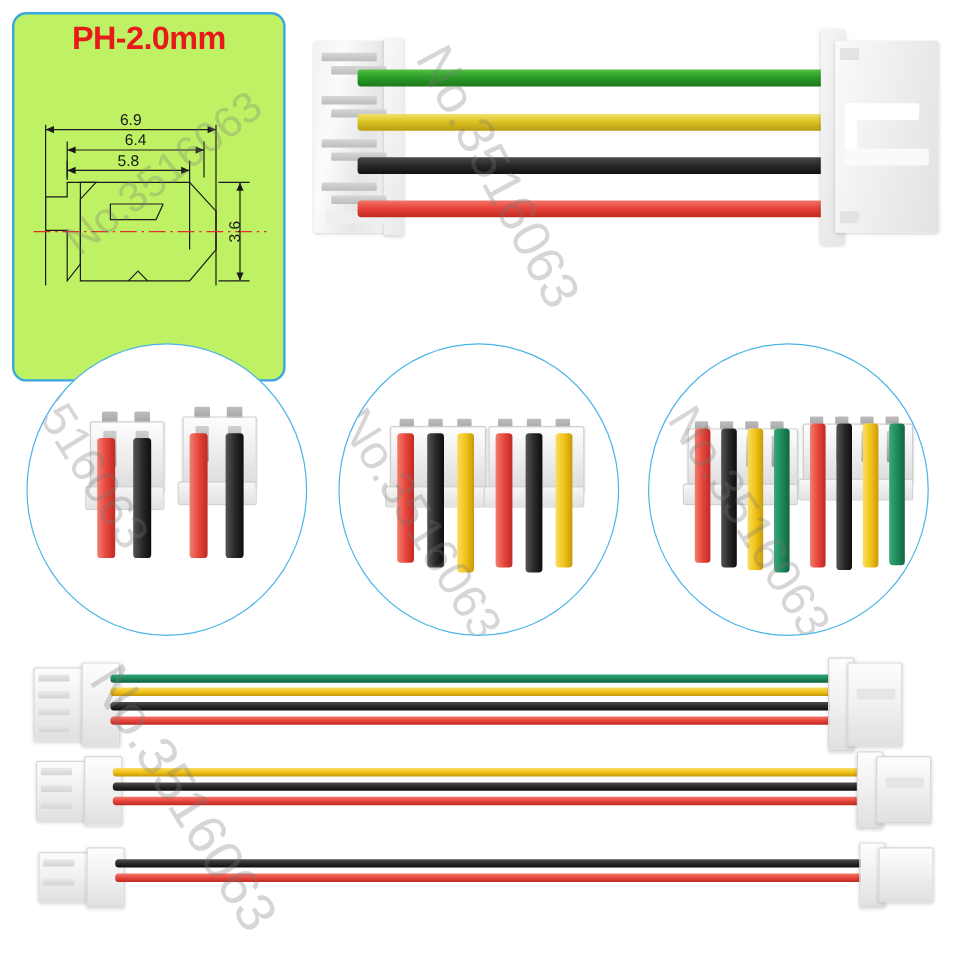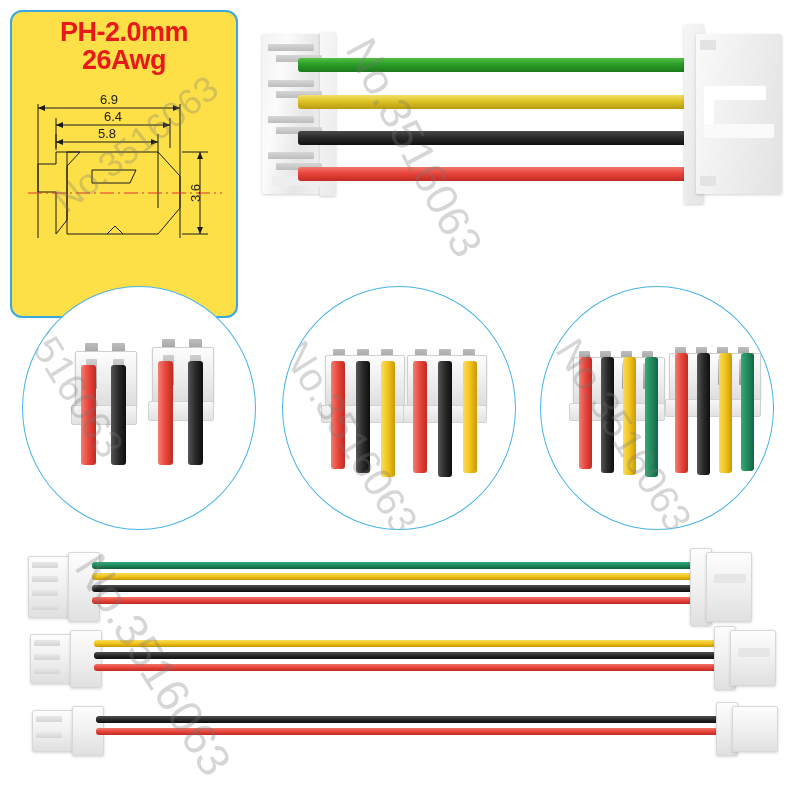--- a/index.html
+++ b/index.html
@@ -21,21 +21,21 @@
     transform-origin: left top;
     pointer-events: none;
     user-select: none;
   }
 
   
   #spec-box {
     position: absolute; left: 10px; top: 10px;
     width: 228px; height: 308px;
     border: 2px solid #3aa8e0; border-radius: 12px;
-    background: #fde047;
+    background: #bef264;
   }
   #spec-title {
     text-align: center; color: #e8191b;
     font-size: 27px; font-weight: 700; line-height: 1.04;
     padding-top: 6px; letter-spacing: -0.5px;
   }
   #spec-title .l2 { display: block; }
   #dwg { position: absolute; left: 0; top: 76px; width: 228px; height: 162px; }
 
   
@@ -105,21 +105,20 @@
   .end-slot { position:absolute; background:linear-gradient(180deg,#e9e9e9,#d4d4d4); border-radius:1px; }
 </style>
 </head>
 <body>
 
 <div id="stage">
 
   <div id="spec-box">
     <div id="spec-title">
       <span>PH-2.0mm</span>
-      <span class="l2">26Awg</span>
     </div>
 
     <svg id="dwg" viewBox="0 0 228 162">
       <g stroke="#1a1a1a" stroke-width="1" fill="none" stroke-linejoin="miter">
 
         <line x1="26" y1="16" x2="26" y2="150"></line>
         <line x1="168" y1="16" x2="168" y2="150"></line>
         <line x1="44" y1="30" x2="44" y2="60"></line>
         <line x1="158" y1="30" x2="158" y2="60"></line>
         <line x1="44" y1="46" x2="44" y2="62"></line>

